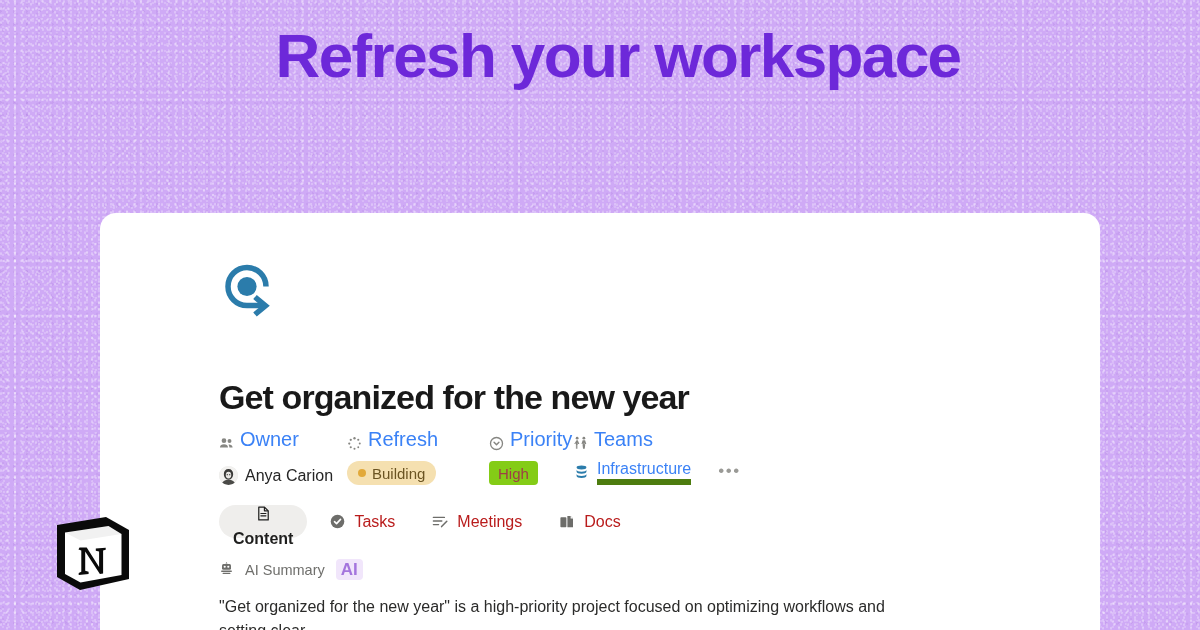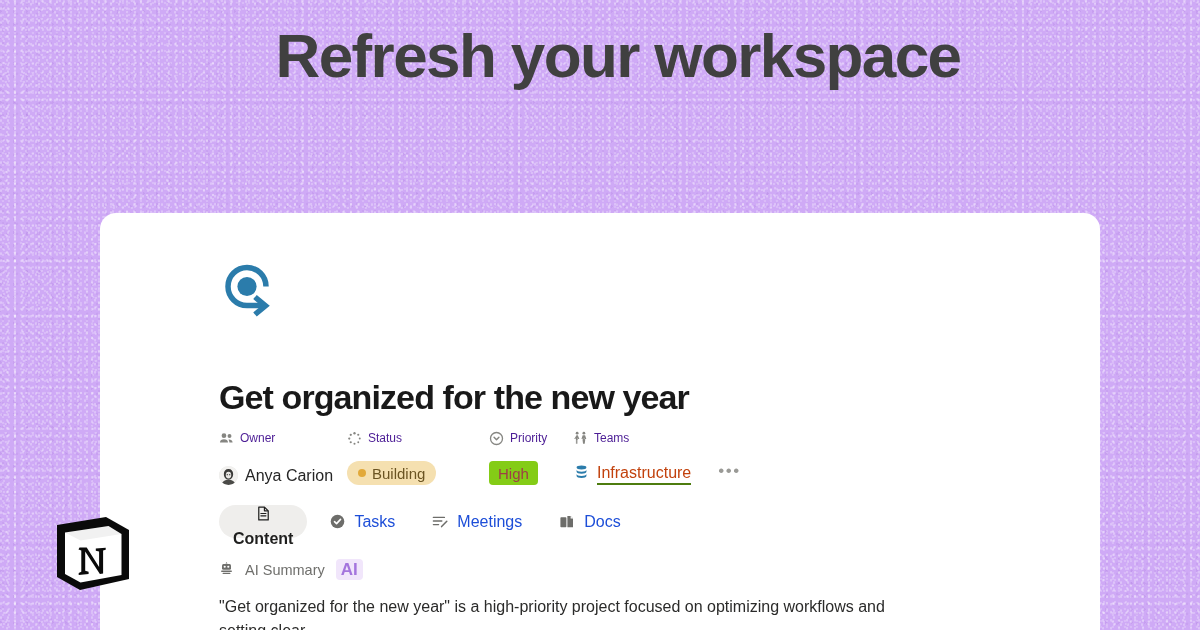--- a/index.html
+++ b/index.html
@@ -40,21 +40,21 @@
     left: 0;
     width: 1200px;
     text-align: center;
     z-index: 4;
   }
   #hero .line {
     font-size: 62px;
     line-height: 71px;
     font-weight: 700;
     letter-spacing: -1.6px;
-    color: #404040;
+    color: #6d28d9;
     white-space: nowrap;
     padding-left: 36px;
   }
 
   
   #card {
     position: absolute;
     left: 100px;
     top: 213px;
     width: 1000px;
@@ -82,24 +82,24 @@
   
   #props {
     margin-top: 14px;
     display: grid;
     grid-template-columns: 128px 142px 84px auto;
     row-gap: 5px;
     align-items: center;
   }
   .prop-head {
     display: flex;
-    align-items: flex-start;
+    align-items: flex-end;
     gap: 6px;
-    font-size: 12px;
-    color: #4c1d95;
+    font-size: 20px;
+    color: #3b82f6;
     height: 20px;
   }
   .prop-head .ico { display: flex; align-items: center; flex: 0 0 auto; }
   .prop-val {
     display: flex;
     align-items: flex-end;
     gap: 7px;
     font-size: 16px;
     color: #252525;
     height: 29px;
@@ -127,23 +127,23 @@
   .pill.status .dot {
     width: 8px; height: 8px; border-radius: 50%;
     background: #e2a93a; flex: 0 0 auto;
   }
   .pill.priority {
     background: #84cc16; color: #9d3f45;
     border-radius: 4px; padding: 0 9px;
   }
 
   .team-name {
-    border-bottom: 2px solid #4d7c0f;
+    border-bottom: 6px solid #4d7c0f;
     padding-bottom: 1px;
-    color: #c2410c;
+    color: #3b82f6;
   }
   .ellipsis-btn {
     margin-left: 20px;
     color: #9a9a96;
     font-size: 17px;
     letter-spacing: 1.5px;
     line-height: 1;
     padding-bottom: 6px;
   }
 
@@ -155,21 +155,21 @@
     gap: 8px;
   }
   .tab {
     display: flex;
     align-items: center;
     gap: 8px;
     height: 33px;
     padding: 0 14px;
     border-radius: 17px;
     font-size: 16px;
-    color: #1d4ed8;
+    color: #b91c1c;
   }
   .tab .ico { display: flex; align-items: center; }
   .tab.active { background: #efeeec; color: #1f1f1e; font-weight: 600; flex-direction: column; }
 
   
   #ai-block { margin-top: 21px; }
   #ai-head {
     display: flex;
     align-items: center;
     gap: 11px;
@@ -248,21 +248,21 @@
             <circle cx="8" cy="2.4" r="1.25"></circle>
               <circle cx="12" cy="4" r="1.15"></circle>
             <circle cx="13.6" cy="8" r="1.05"></circle>
               <circle cx="12" cy="12" r="1"></circle>
             <circle cx="8" cy="13.6" r="1.1"></circle>
               <circle cx="4" cy="12" r="1.15"></circle>
             <circle cx="2.4" cy="8" r="1.2"></circle>
               <circle cx="4" cy="4" r="1.2"></circle>
           </svg>
         </span>
-        <span>Status</span>
+        <span>Refresh</span>
       </div>
 
       <div class="prop-head">
         <span class="ico">
           <svg width="15" height="15" viewBox="0 0 16 16" aria-hidden="true">
             <circle cx="8" cy="8" r="6.4" fill="none" stroke="#868682" stroke-width="1.4"></circle>
             <path d="M5.4 6.6 L8 9.4 L10.6 6.6" fill="none" stroke="#868682" stroke-width="1.5" stroke-linecap="round" stroke-linejoin="round"></path>
           </svg>
         </span>
         <span>Priority</span>

